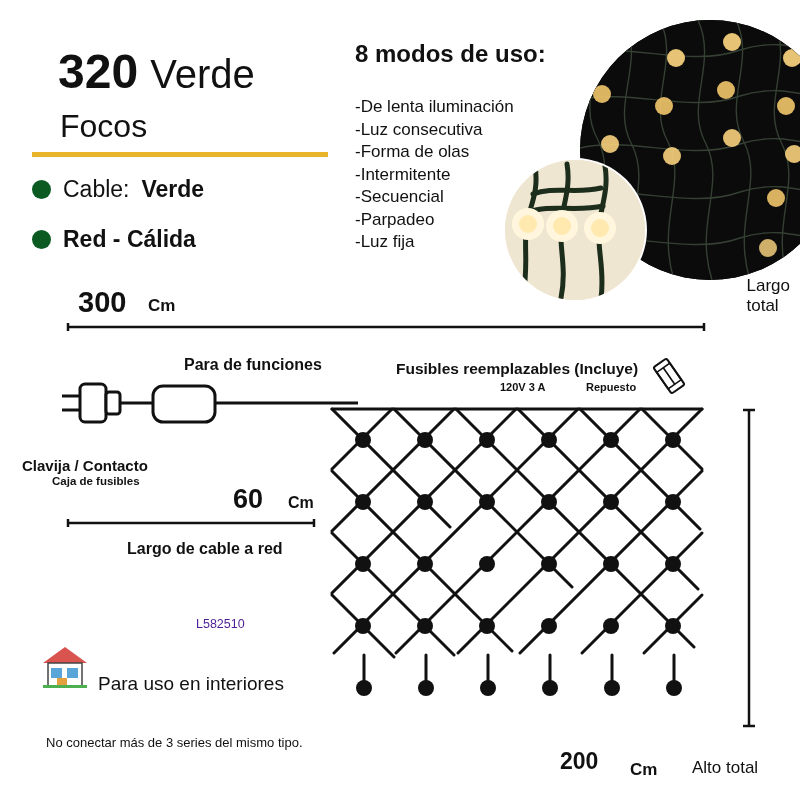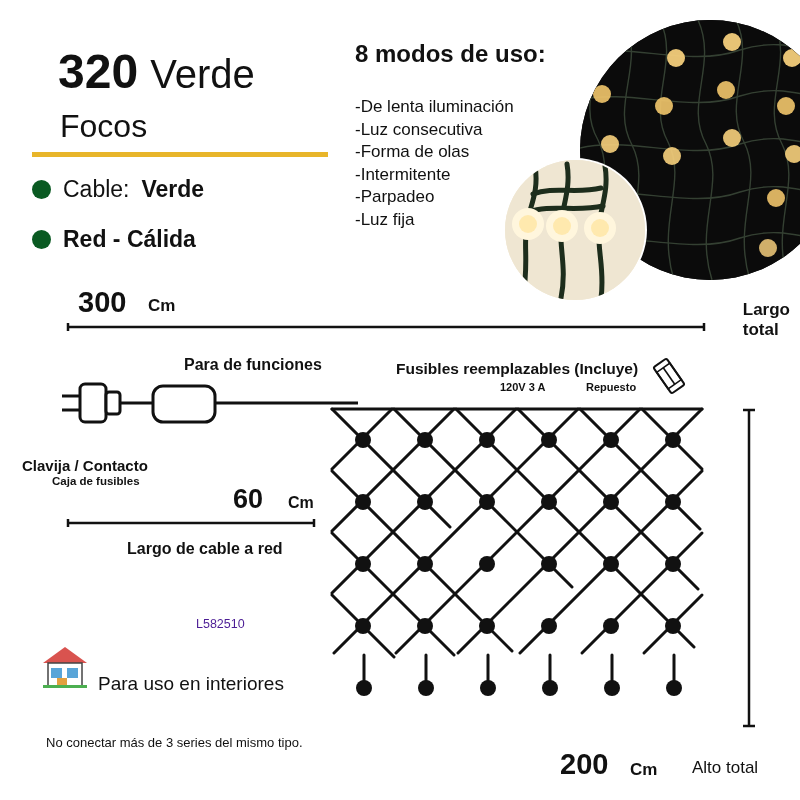--- a/index.html
+++ b/index.html
@@ -61,22 +61,22 @@
   }
   #photo-circle svg{display:block;}
   #photo-inset{
     left:505px;top:160px;width:140px;height:140px;
     border-radius:50%;
     background:#f2ead6;
     overflow:hidden;
     box-shadow:0 0 0 2px #ffffff;
   }
   #largo-total-label{
-    left:790px;top:300px;transform:translateX(-100%);
-    font-size:17px;font-weight:bold;
+    left:790px;top:276px;transform:translateX(-100%);
+    font-size:17px;font-weight:normal;
   }
 
   
   #dim300-text{left:78px;top:286px;font-size:29px;font-weight:bold;}
   #dim300-unit{left:148px;top:296px;font-size:17px;font-weight:bold;}
   #dim300-line{left:66px;top:322px;width:640px;height:10px;}
 
   
   #caja-funciones{left:184px;top:356px;font-size:16px;font-weight:bold;}
   #fusibles{left:396px;top:360px;font-size:15.5px;font-weight:bold;}
@@ -97,21 +97,21 @@
   
   #house-icon{left:42px;top:645px;width:46px;height:44px;}
   #interior-text{left:98px;top:673px;font-size:19px;text-align:center;}
   #note{left:46px;top:735px;font-size:13px;}
 
   
   #net{left:330px;top:405px;}
 
   
   #vdim{left:742px;top:408px;}
-  #dim200-text{left:560px;top:748px;font-size:29px;font-weight:bold;}
+  #dim200-text{left:560px;top:748px;font-size:23px;font-weight:bold;}
   #dim200-unit{left:630px;top:760px;font-size:17px;font-weight:bold;}
   #alto-total{left:692px;top:758px;font-size:17px;font-weight:normal;}
 </style>
 </head>
 <body>
 
 <div class="abs" id="leds-headline">
   <span class="num">320</span>
   <span class="word">Verde</span>
 </div>
@@ -128,20 +128,21 @@
   <span class="dot"></span>
   <span class="bold">Red - Cálida</span>
 </div>
 
 <div class="abs" id="modes-title">8 modos de uso:</div>
 <div class="abs" id="modes-list">
   <div>-De lenta iluminación</div>
   <div>-Luz consecutiva</div>
   <div>-Forma de olas</div>
   <div>-Intermitente</div>
+  <div>-Secuencial</div>
   <div>-Parpadeo</div>
   <div>-Luz fija</div>
 </div>
 
 <div class="abs" id="photo-circle">
   <svg width="260" height="260" viewBox="0 0 260 260">
     <rect width="260" height="260" fill="#0b0b0b"></rect>
     <g stroke="#3c4a3a" stroke-width="1.4" fill="none" opacity="0.85">
       <path d="M10 0 C 30 40, -5 80, 18 120 C 38 160, 5 200, 25 260"></path>
       <path d="M45 0 C 65 45, 30 85, 52 125 C 72 165, 40 205, 58 260"></path>

